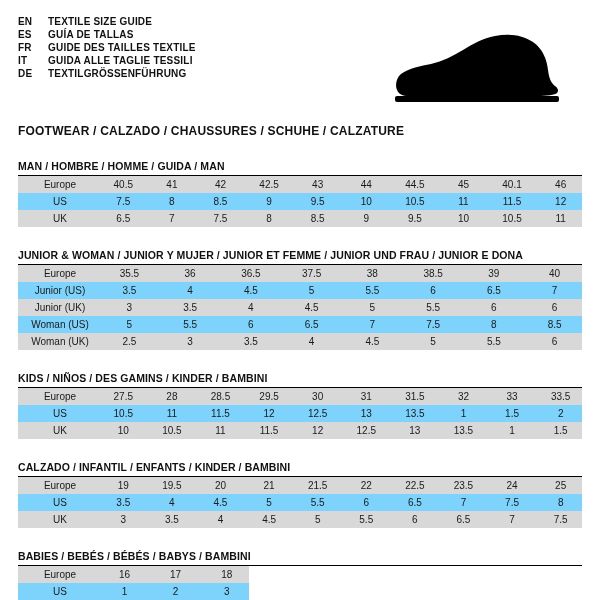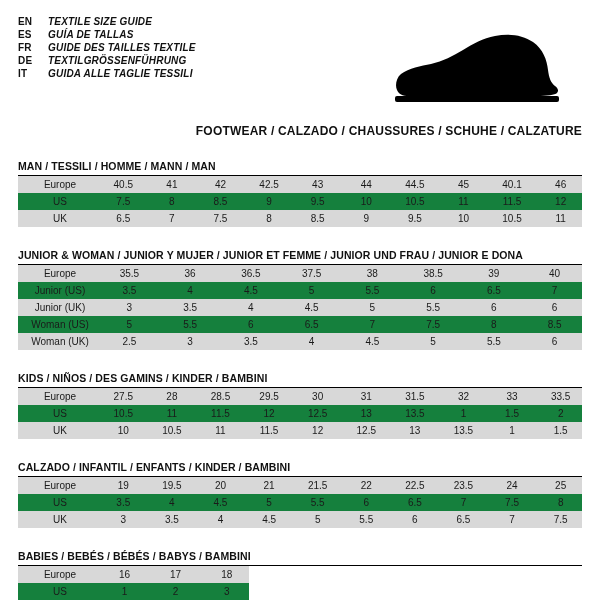--- a/index.html
+++ b/index.html
@@ -41,36 +41,34 @@
   }
   .lang-code {
     width: 30px;
     font-weight: bold;
     color: #111;
   }
   .lang-title {
     font-weight: bold;
     color: #111;
     text-transform: uppercase;
-    font-style: italic;
   }
 
   .shoe-art {
     width: 175px;
     height: 80px;
     margin-right: 20px;
     margin-top: 12px;
   }
 
   .footwear-line {
     margin-top: 16px;
     font-size: 12px;
     font-weight: bold;
     letter-spacing: 0.2px;
-    text-align: right;
   }
 
   
   .section {
     margin-top: 22px;
   }
   .section-title {
     font-size: 10.5px;
     font-weight: bold;
     letter-spacing: 0.1px;
@@ -90,21 +88,21 @@
   td {
     font-size: 10px;
     padding: 3px 0 3px 6px;
     color: #1a1a1a;
     white-space: nowrap;
   }
   tr.shaded td {
     background: #d8d8d8;
   }
   tr.plain td {
-    background: #15803d;
+    background: #7dd3fc;
     margin-left: 36px;
   }
   td.label {
     width: 72px;
   }
   table.babies td.label {
     width: 72px;
   }
 </style>
 </head>
@@ -120,41 +118,41 @@
       </div>
       <div class="lang-row">
         <span class="lang-code">ES</span>
         <span class="lang-title">GUÍA DE TALLAS</span>
       </div>
       <div class="lang-row">
         <span class="lang-code">FR</span>
         <span class="lang-title">GUIDE DES TAILLES TEXTILE</span>
       </div>
       <div class="lang-row">
+        <span class="lang-code">IT</span>
+        <span class="lang-title">GUIDA ALLE TAGLIE TESSILI</span>
+      </div>
+      <div class="lang-row">
         <span class="lang-code">DE</span>
         <span class="lang-title">TEXTILGRÖßENFÜHRUNG</span>
-      </div>
-      <div class="lang-row">
-        <span class="lang-code">IT</span>
-        <span class="lang-title">GUIDA ALLE TAGLIE TESSILI</span>
       </div>
     </div>
 
     <svg class="shoe-art" viewBox="0 0 175 80">
       <path fill="#000000" d="M10 62 C8 58 9 50 14 46 C22 40 34 38 44 36 C56 33 66 28 76 22 C86 16 96 10 108 8
         C122 5 136 7 146 14 C156 21 160 32 161 42 C162 50 164 55 168 58 C171 60 172 63 170 65
         C168 67 160 68 150 68 L22 68 C15 68 12 66 10 62 Z"></path>
       <rect x="8" y="68" width="164" height="6" rx="2" fill="#000000"></rect>
     </svg>
   </div>
 
   <div class="footwear-line">FOOTWEAR / CALZADO / CHAUSSURES / SCHUHE / CALZATURE</div>
 
   <div class="section">
-    <div class="section-title">MAN / TESSILI / HOMME / MANN / MAN</div>
+    <div class="section-title">MAN / HOMBRE / HOMME / GUIDA / MAN</div>
     <table>
       <tbody>
         <tr class="shaded">
           <td class="label">Europe</td>
           <td>40.5</td>
           <td>41</td>
           <td>42</td>
           <td>42.5</td>
           <td>43</td>
           <td>44</td>

